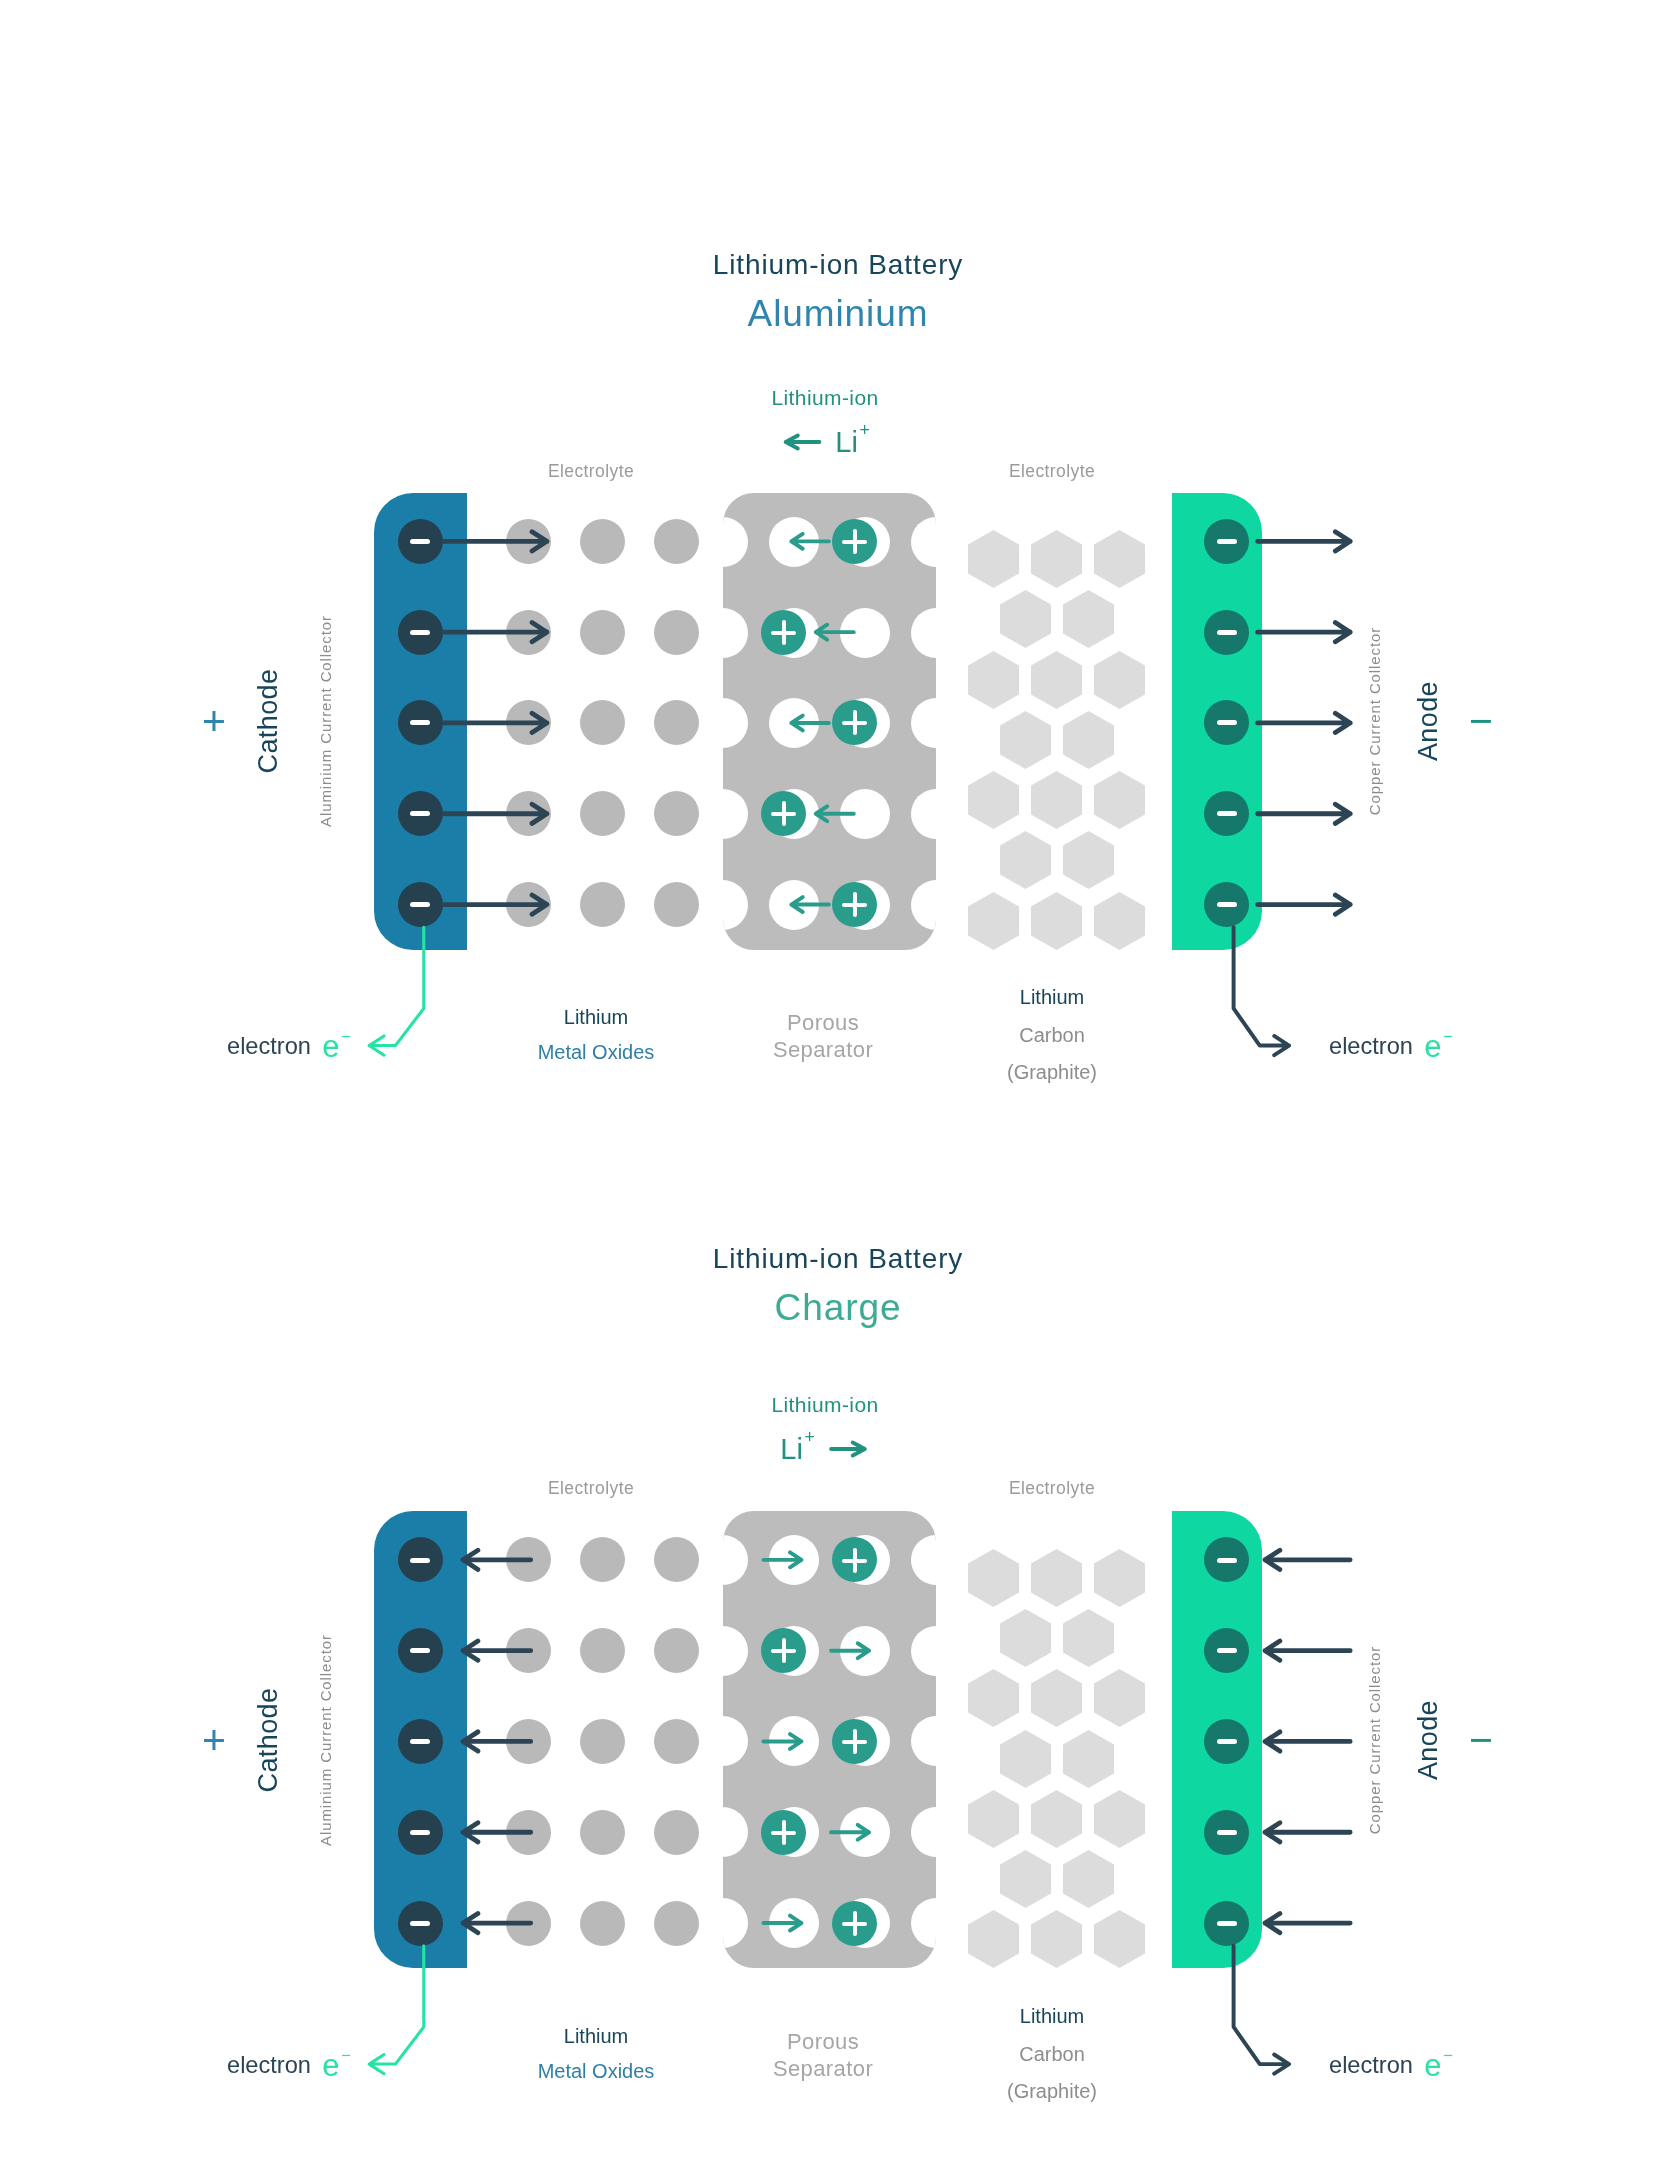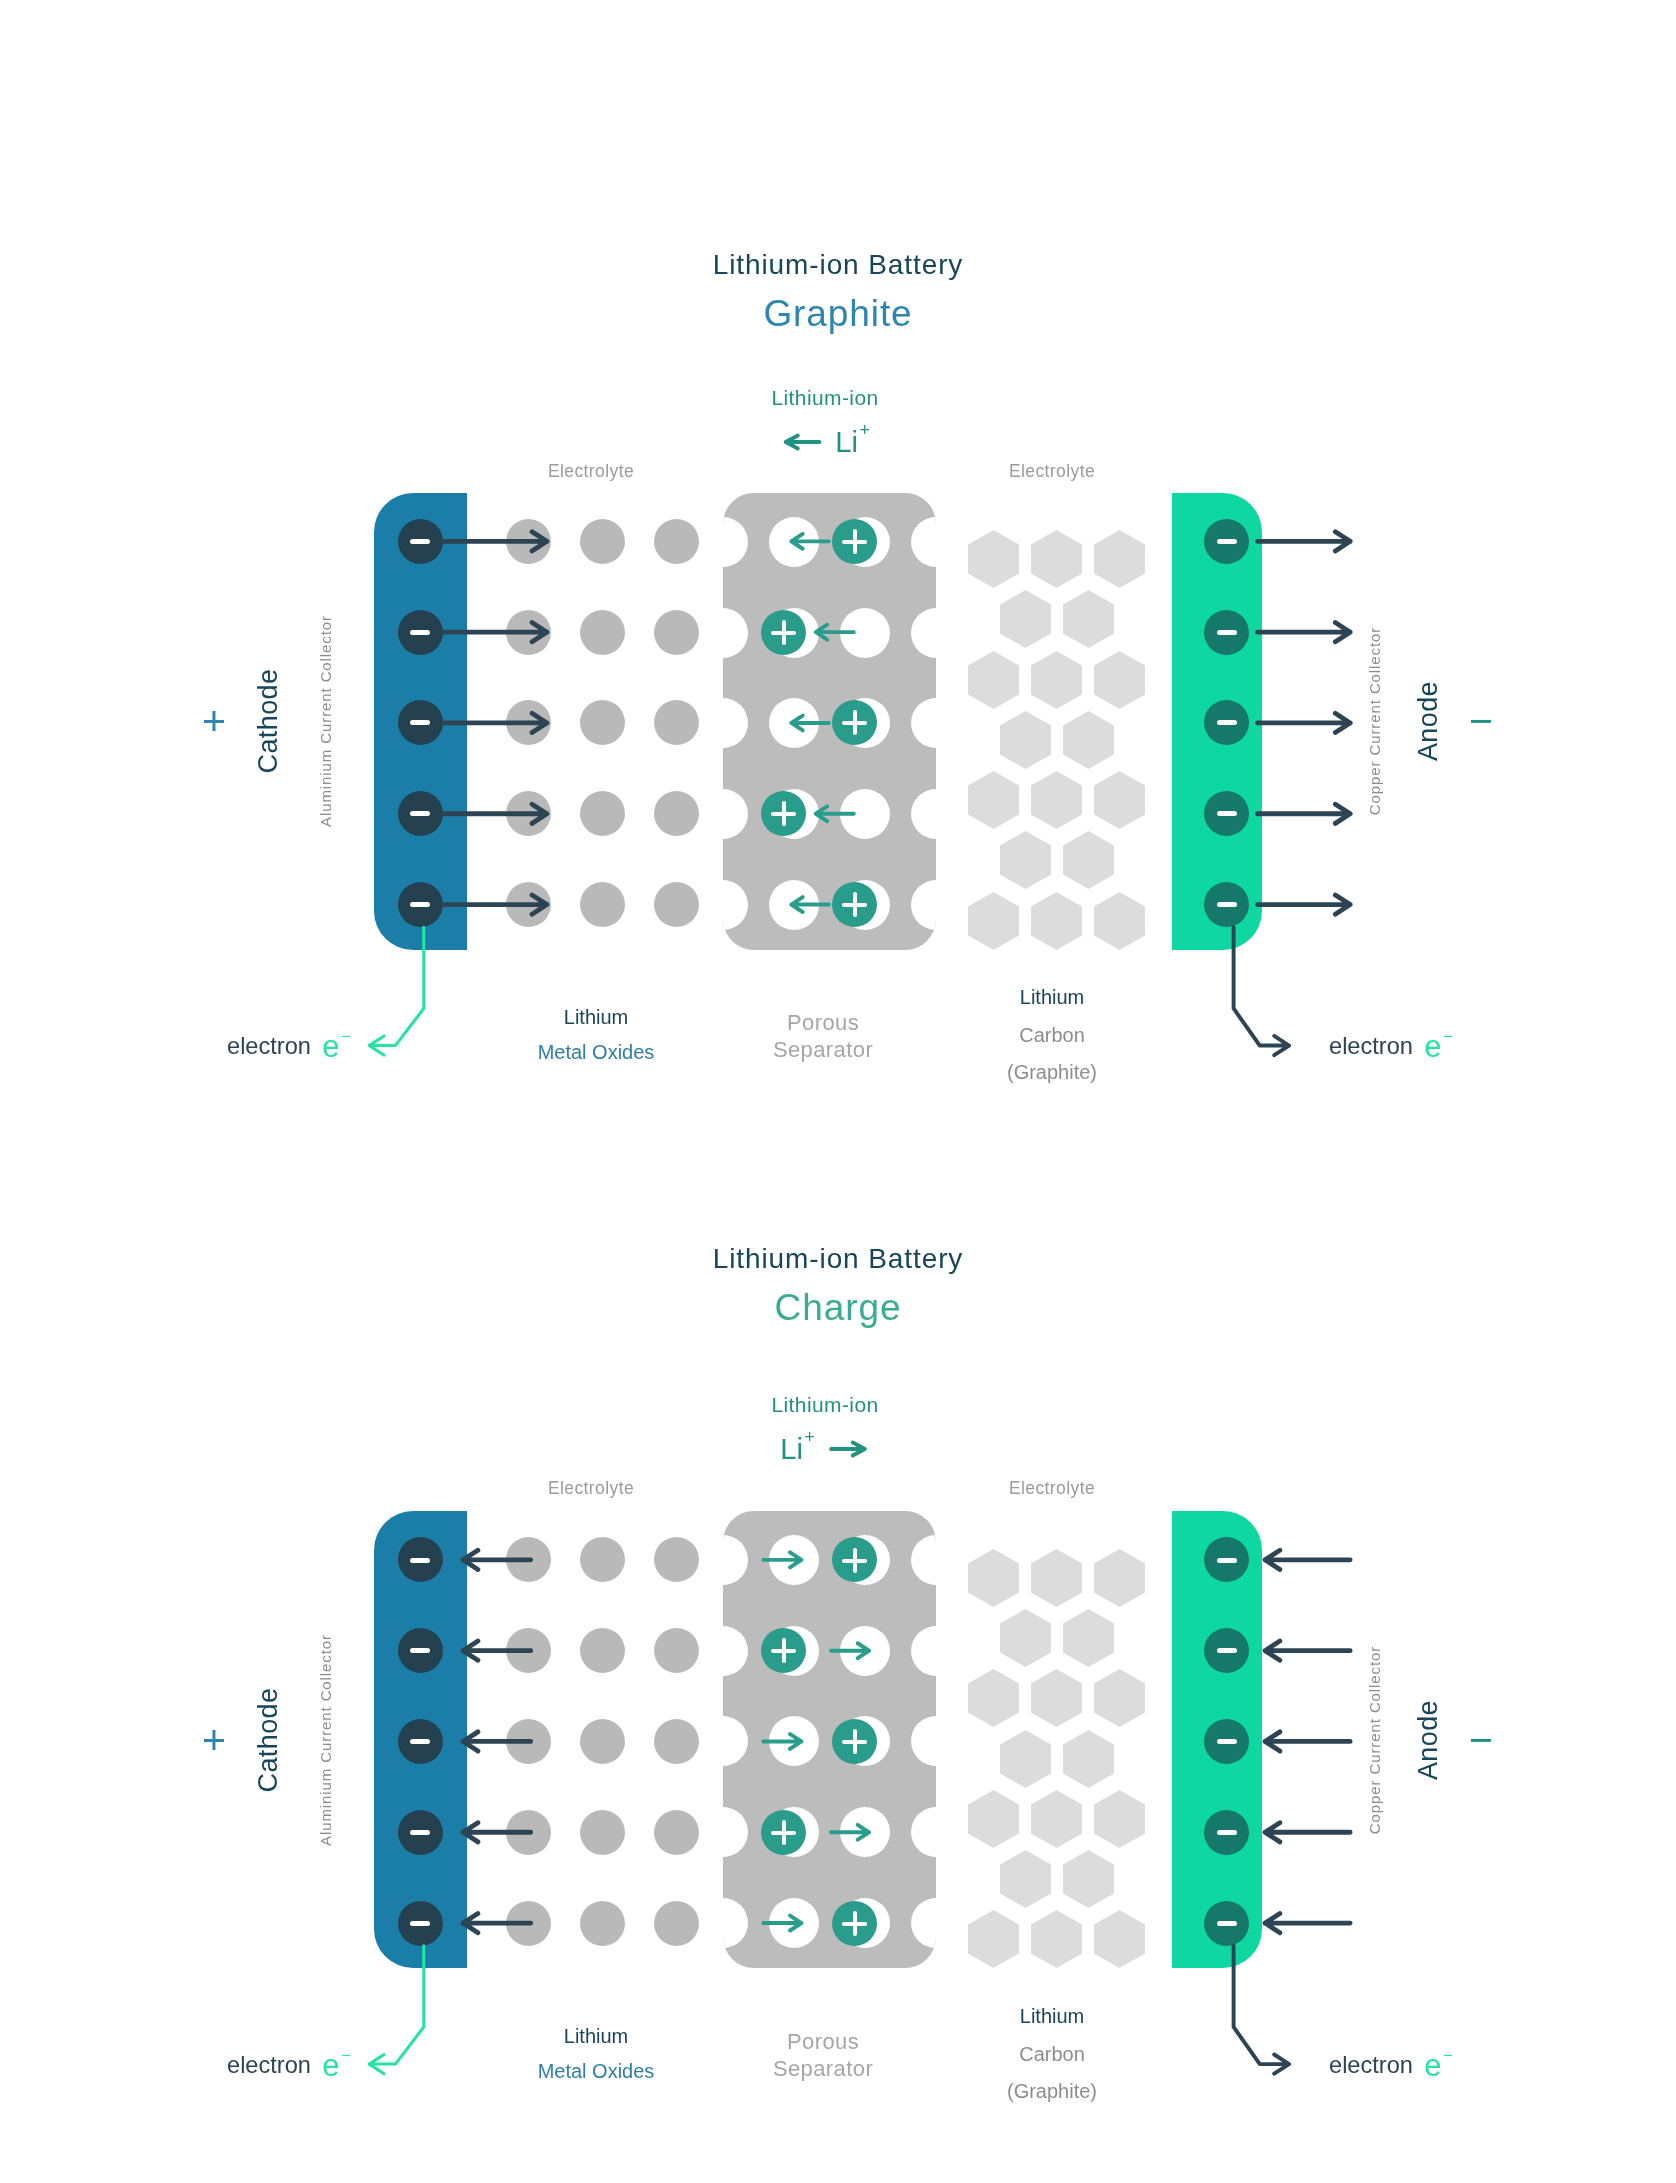--- a/index.html
+++ b/index.html
@@ -13,21 +13,21 @@
   .hex{position:absolute;clip-path:polygon(50% 0,100% 25%,100% 75%,50% 100%,0 75%,0 25%);}
   .icon-bar{position:absolute;border-radius:2.6px;}
   svg.overlay{position:absolute;left:0;top:0;pointer-events:none;}
   sup.raised{position:relative;display:inline-block;}
 </style>
 </head>
 <body>
 
 <div id="canvas">
     <div class="label" style="left: 838px; top: 265px; font-size: 28px; color: rgb(23, 69, 90); letter-spacing: 0.9px; font-weight: 500;">Lithium-ion Battery</div>
-    <div class="label" style="left: 838px; top: 313px; font-size: 37px; color: rgb(46, 134, 176); letter-spacing: 0.9px; font-weight: 500;">Graphite</div>
+    <div class="label" style="left: 838px; top: 313px; font-size: 37px; color: rgb(46, 134, 176); letter-spacing: 0.9px; font-weight: 500;">Aluminium</div>
     <div class="label" style="left: 825px; top: 397px; font-size: 21px; color: rgb(33, 145, 128); letter-spacing: 0.4px;">Lithium-ion</div>
     <div class="group" style="left: 825px; top: 442px; gap: 13px;">
       <svg width="42" height="19" viewBox="0 0 96 44">
         <path d="M90 22 H12 M12 22 L40 7 M12 22 L40 37" fill="none" stroke="#219180" stroke-width="9" stroke-linecap="round" stroke-linejoin="round"></path>
       </svg>
       <span><span style="font-size: 29px; color: rgb(33, 145, 128); line-height: 1;">Li</span><sup class="raised" style="top: -13px; margin-left: 1.7px; font-size: 17.5px; color: rgb(33, 145, 128); line-height: 1;">+</sup></span>
     </div>
     <div class="label" style="left: 591px; top: 472px; font-size: 17.5px; color: rgb(155, 155, 155); letter-spacing: 0.4px;">Electrolyte</div>
     <div class="label" style="left: 1052px; top: 472px; font-size: 17.5px; color: rgb(155, 155, 155); letter-spacing: 0.4px;">Electrolyte</div>
     <div class="bar" style="left: 374px; top: 493px; width: 93px; height: 457px; background: rgb(27, 126, 168); border-radius: 39px 0px 0px 39px;"></div>

